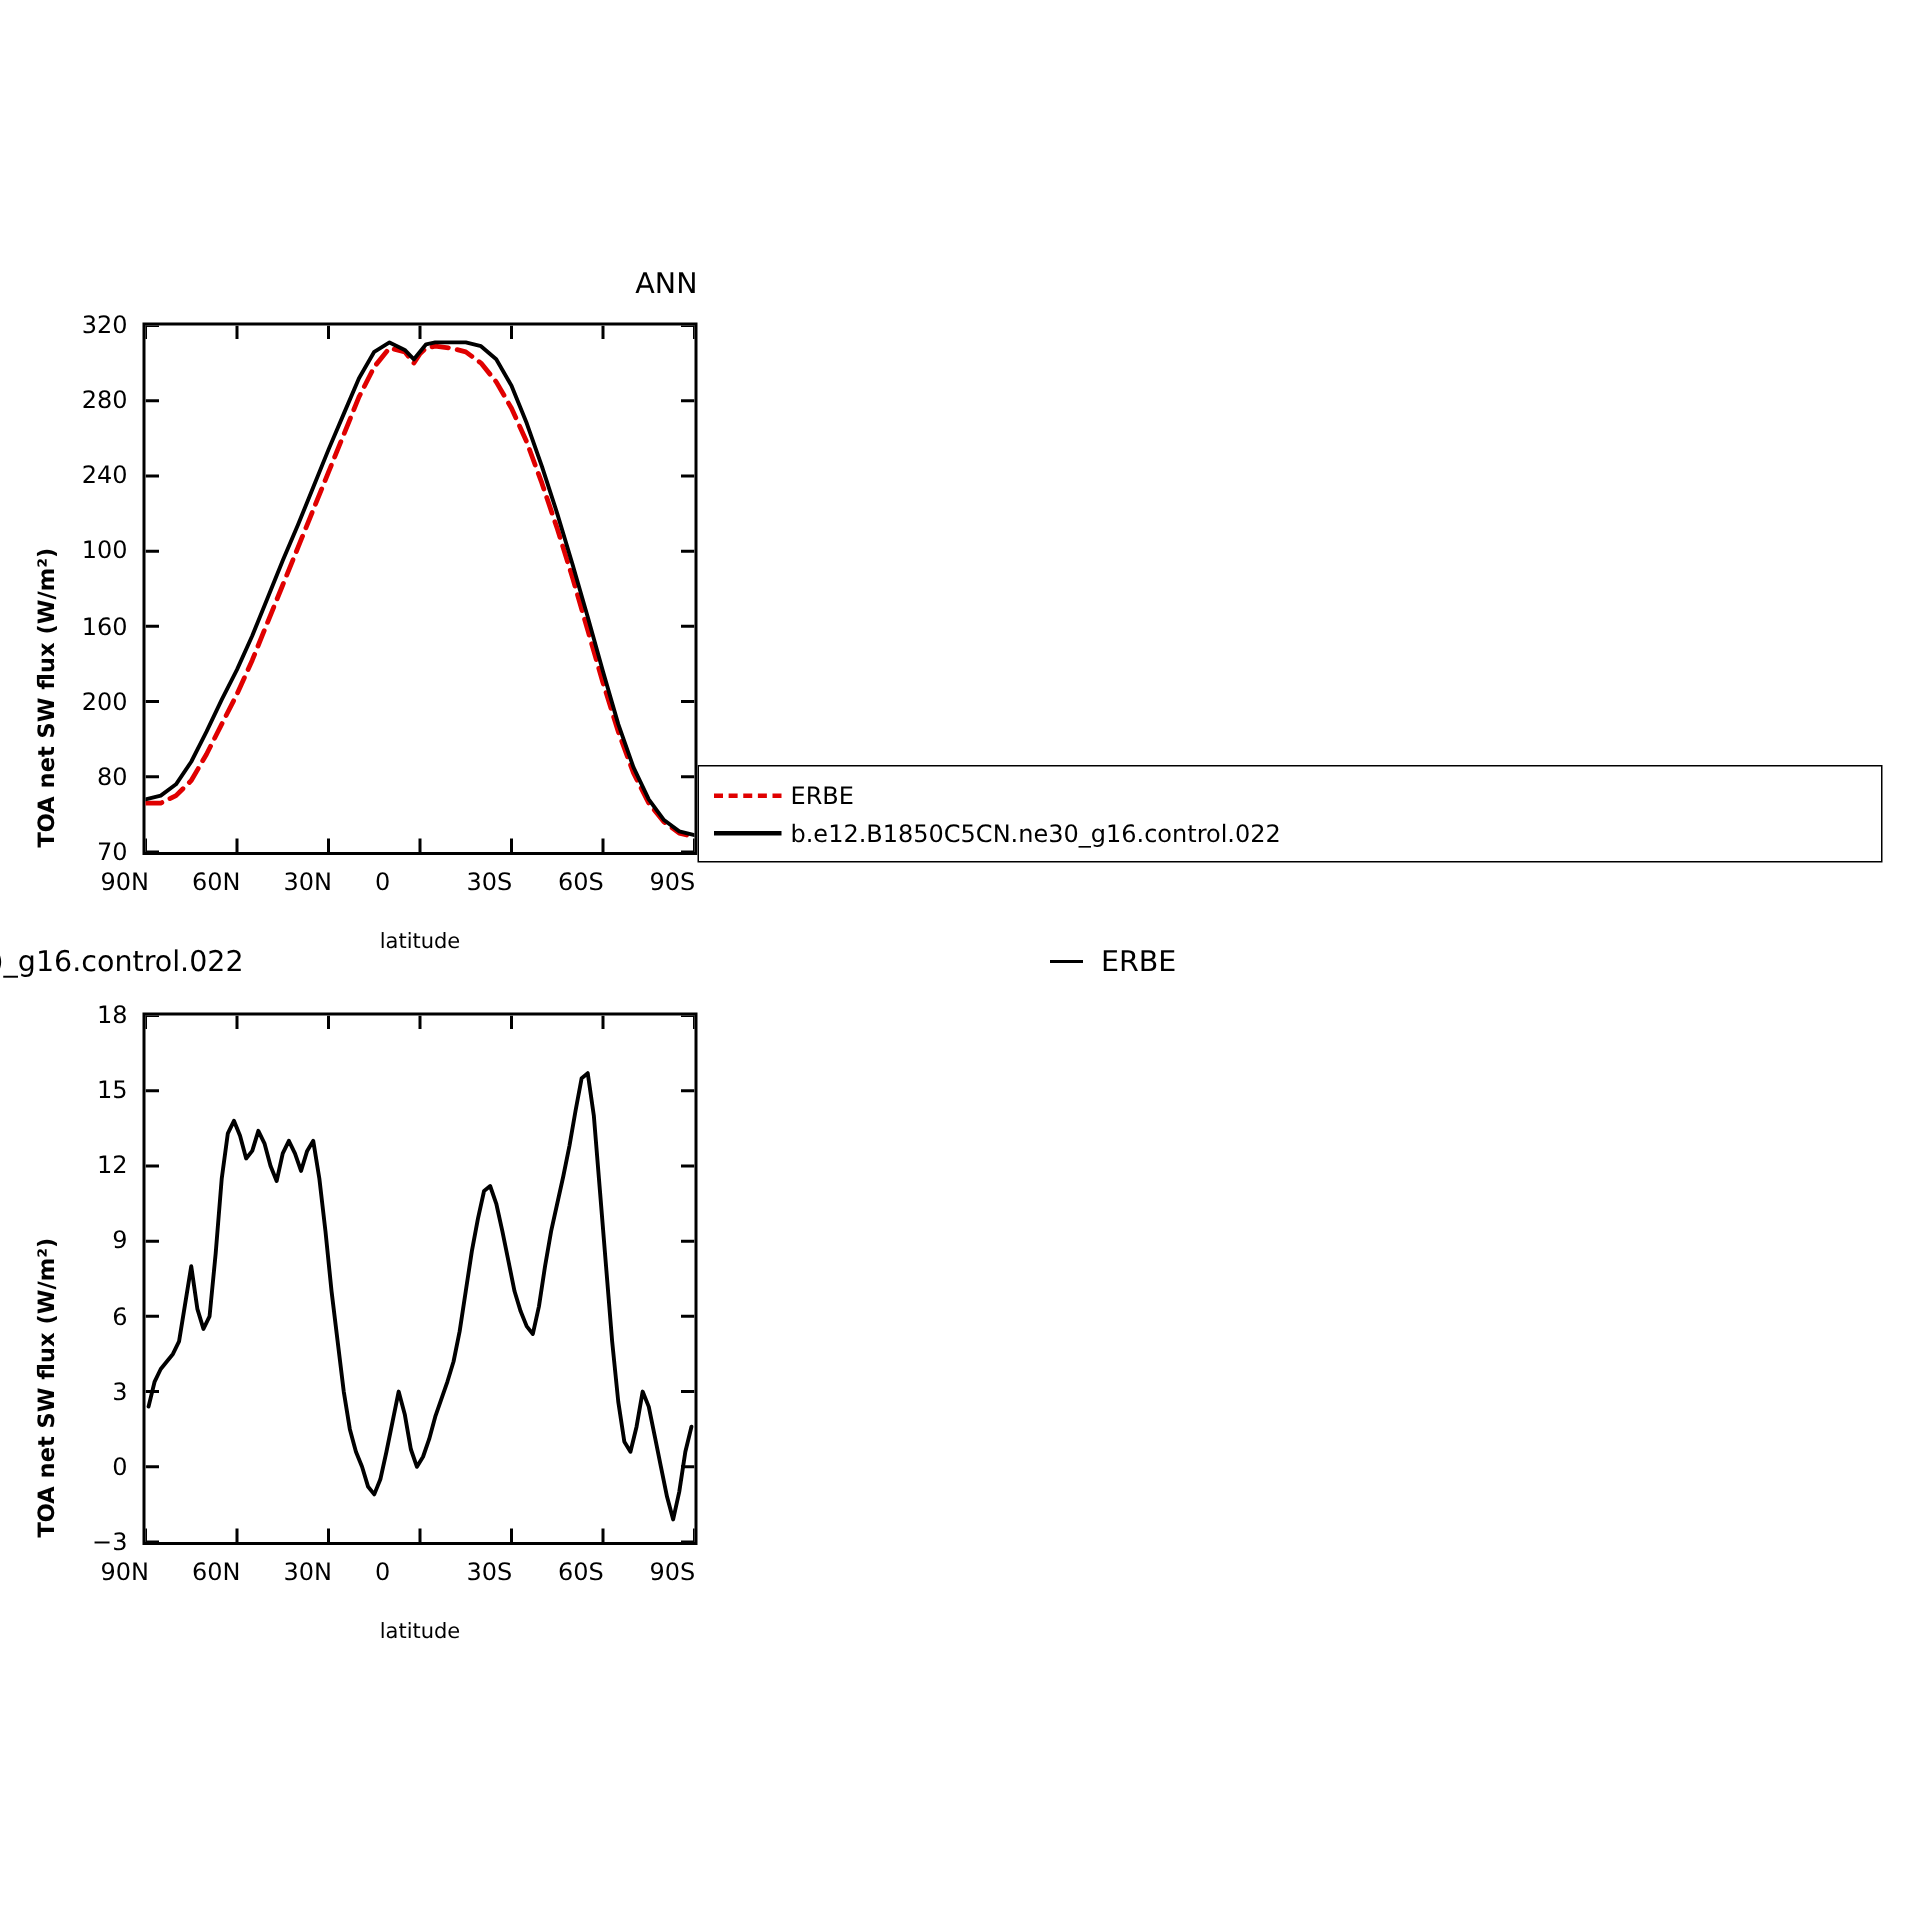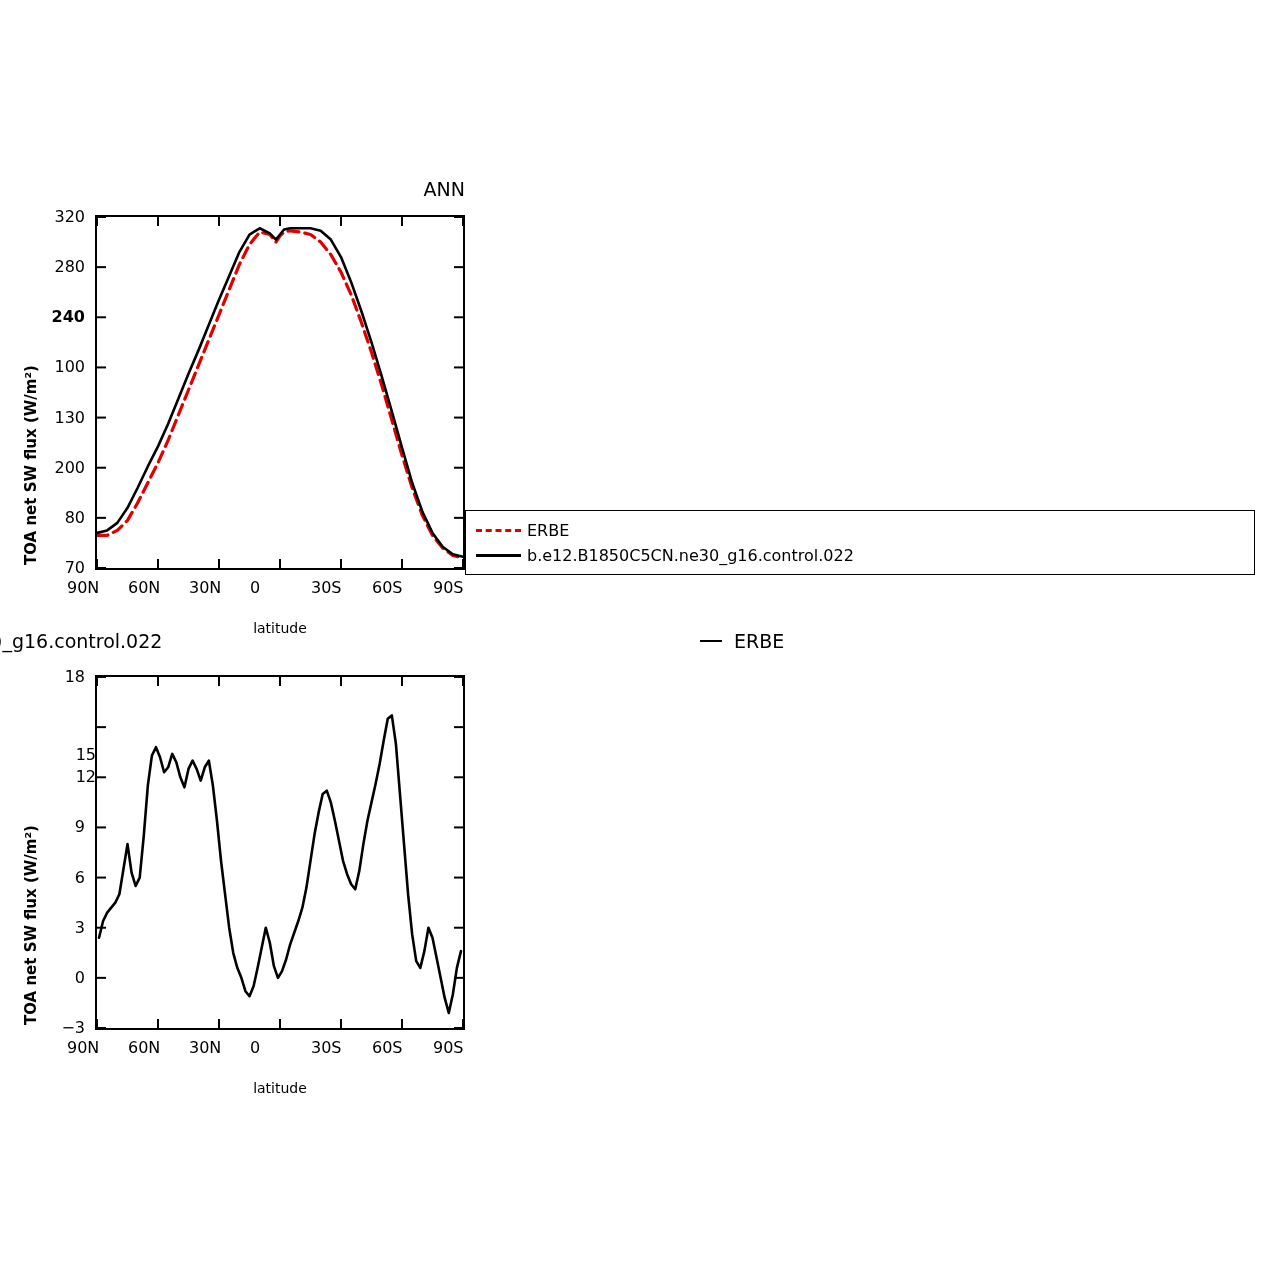--- a/index.html
+++ b/index.html
@@ -168,23 +168,23 @@
       </svg>
   </div>
 
   <div class="ylabel" style="left:22px; top:415px;">TOA net SW flux (W/m²)</div>
   <div class="xlabel" style="left:95px; top:470px; width:370px;">latitude</div>
 
   <div id="top-yticks">
       <div class="tick-label-y" style="left: 33px; width: 52px; top: 408px;">70</div>
       <div class="tick-label-y" style="left: 33px; width: 52px; top: 357.857px;">80</div>
       <div class="tick-label-y" style="left: 33px; width: 52px; top: 307.714px;">200</div>
-      <div class="tick-label-y" style="left: 33px; width: 52px; top: 257.571px;">130</div>
+      <div class="tick-label-y" style="left: 33px; width: 52px; top: 257.571px;">160</div>
       <div class="tick-label-y" style="left: 33px; width: 52px; top: 207.429px;">100</div>
-      <div class="tick-label-y" style="left: 33px; width: 52px; top: 157.286px; font-weight: bold;">240</div>
+      <div class="tick-label-y" style="left: 33px; width: 52px; top: 157.286px;">240</div>
       <div class="tick-label-y" style="left: 33px; width: 52px; top: 107.143px;">280</div>
       <div class="tick-label-y" style="left: 33px; width: 52px; top: 57px;">320</div>
     </div>
   <div id="top-xticks">
       <div class="tick-label-x" style="left: 67px; width: 60px; top: 428px;">90N</div>
       <div class="tick-label-x" style="left: 128px; width: 60px; top: 428px;">60N</div>
       <div class="tick-label-x" style="left: 189px; width: 60px; top: 428px;">30N</div>
       <div class="tick-label-x" style="left: 250px; width: 60px; top: 428px;">0</div>
       <div class="tick-label-x" style="left: 311px; width: 60px; top: 428px;">30S</div>
       <div class="tick-label-x" style="left: 372px; width: 60px; top: 428px;">60S</div>
@@ -250,22 +250,22 @@
 
   <div class="ylabel" style="left:22px; top:405px;">TOA net SW flux (W/m²)</div>
   <div class="xlabel" style="left:95px; top:460px; width:370px;">latitude</div>
 
   <div id="bottom-yticks">
       <div class="tick-label-y" style="left: 33px; width: 52px; top: 398px;">−3</div>
       <div class="tick-label-y" style="left: 33px; width: 52px; top: 347.857px;">0</div>
       <div class="tick-label-y" style="left: 33px; width: 52px; top: 297.714px;">3</div>
       <div class="tick-label-y" style="left: 33px; width: 52px; top: 247.571px;">6</div>
       <div class="tick-label-y" style="left: 33px; width: 52px; top: 197.429px;">9</div>
-      <div class="tick-label-y" style="left: 44px; width: 52px; top: 147.286px;">12</div>
-      <div class="tick-label-y" style="left: 44px; width: 52px; top: 97.1429px; margin-top: 28px;">15</div>
+      <div class="tick-label-y" style="left: 33px; width: 52px; top: 147.286px;">12</div>
+      <div class="tick-label-y" style="left: 33px; width: 52px; top: 97.1429px;">15</div>
       <div class="tick-label-y" style="left: 33px; width: 52px; top: 47px;">18</div>
     </div>
   <div id="bottom-xticks">
       <div class="tick-label-x" style="left: 67px; width: 60px; top: 418px;">90N</div>
       <div class="tick-label-x" style="left: 128px; width: 60px; top: 418px;">60N</div>
       <div class="tick-label-x" style="left: 189px; width: 60px; top: 418px;">30N</div>
       <div class="tick-label-x" style="left: 250px; width: 60px; top: 418px;">0</div>
       <div class="tick-label-x" style="left: 311px; width: 60px; top: 418px;">30S</div>
       <div class="tick-label-x" style="left: 372px; width: 60px; top: 418px;">60S</div>
       <div class="tick-label-x" style="left: 433px; width: 60px; top: 418px;">90S</div>

